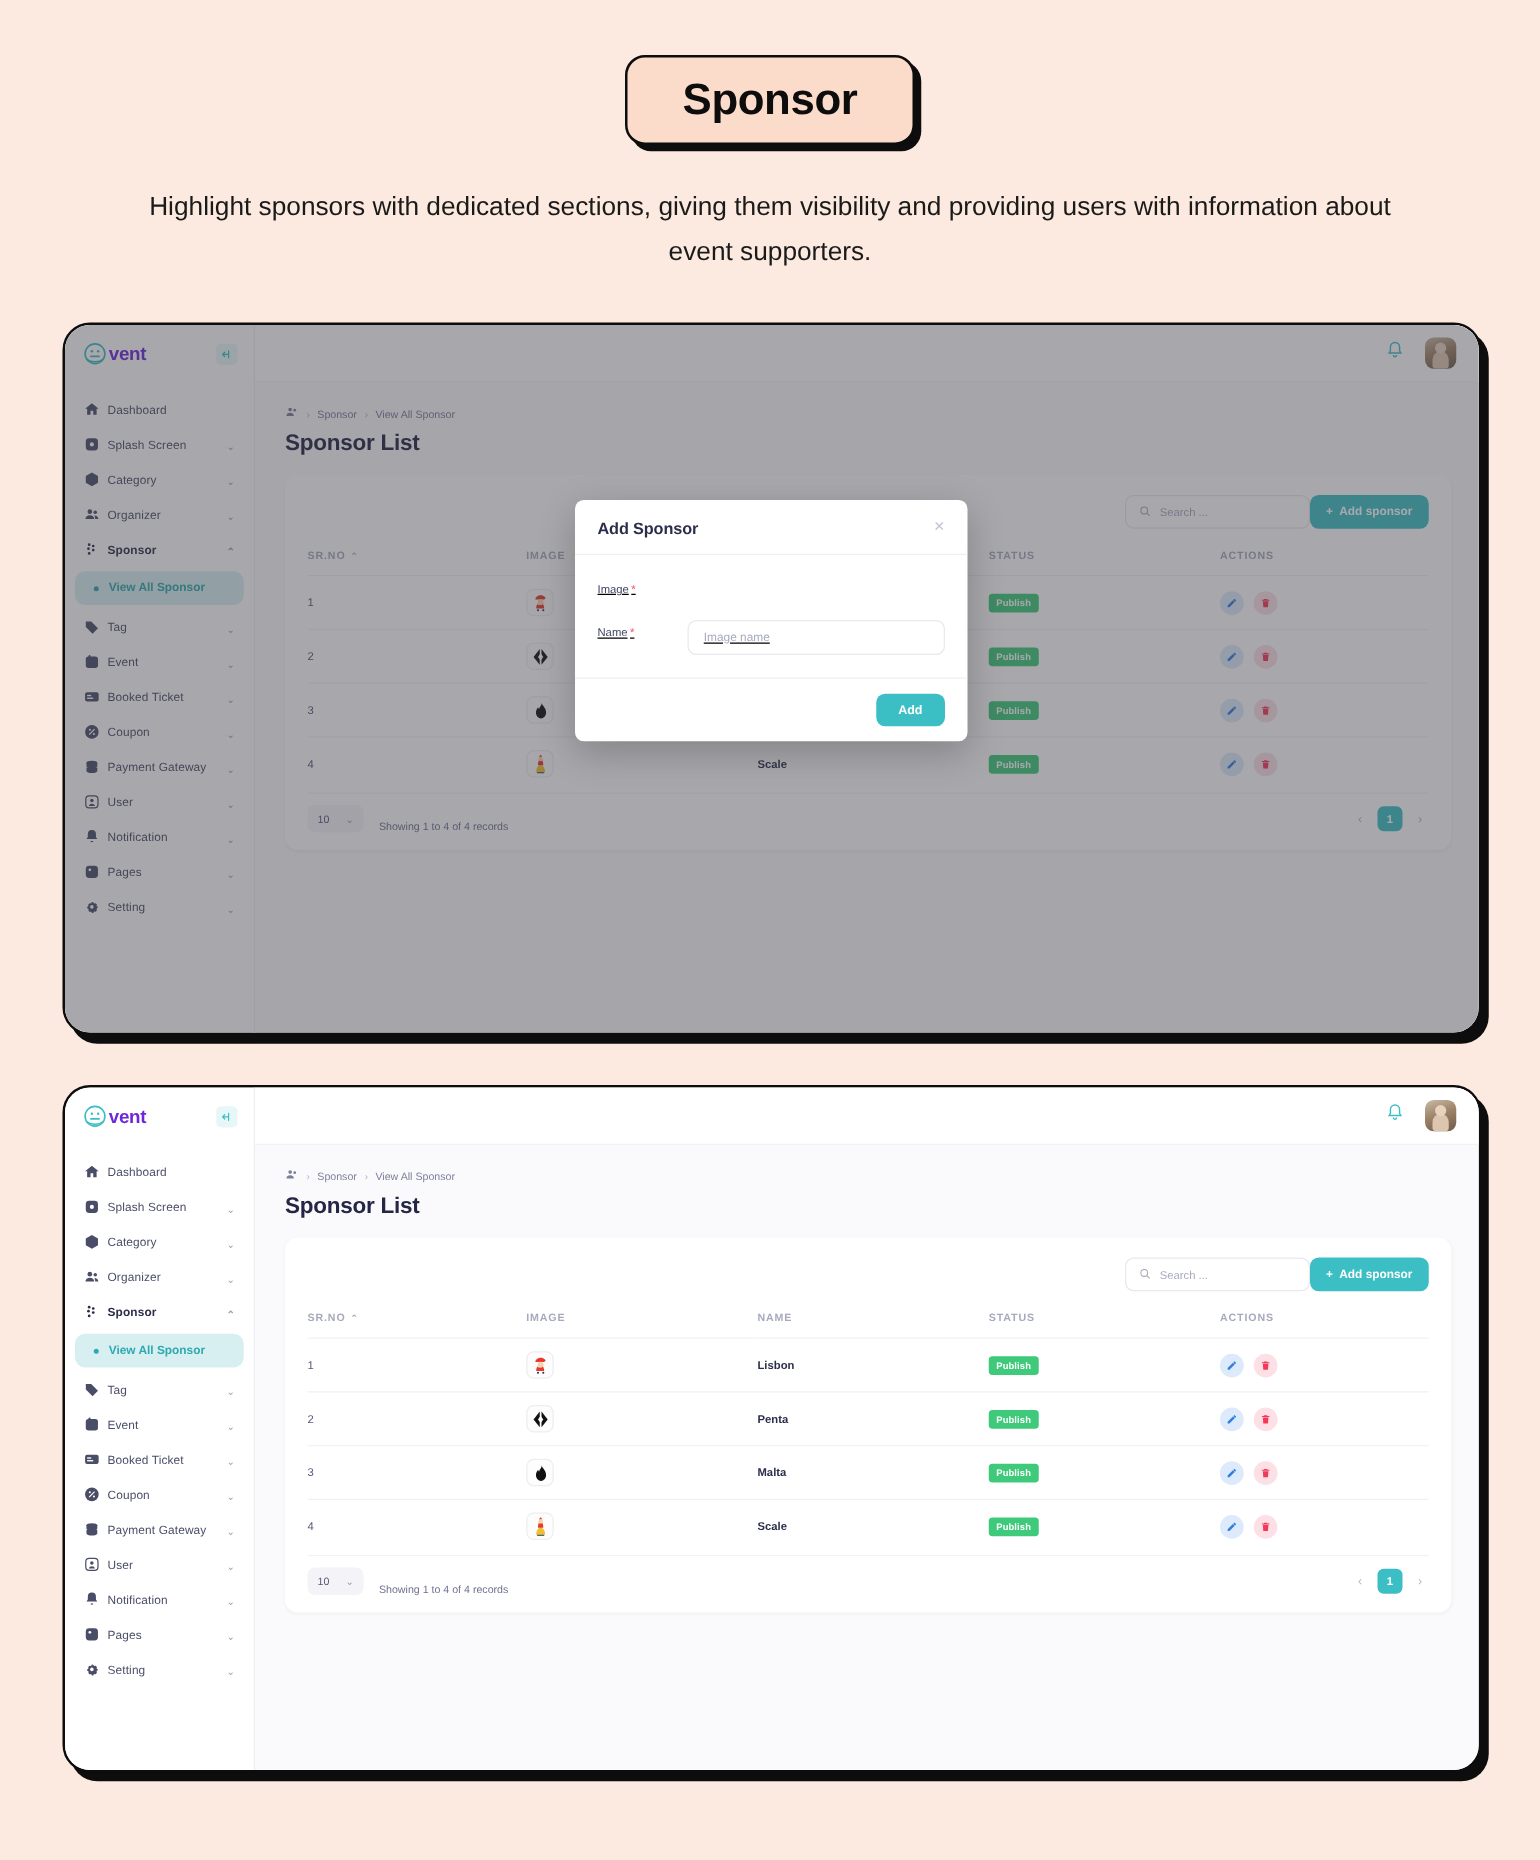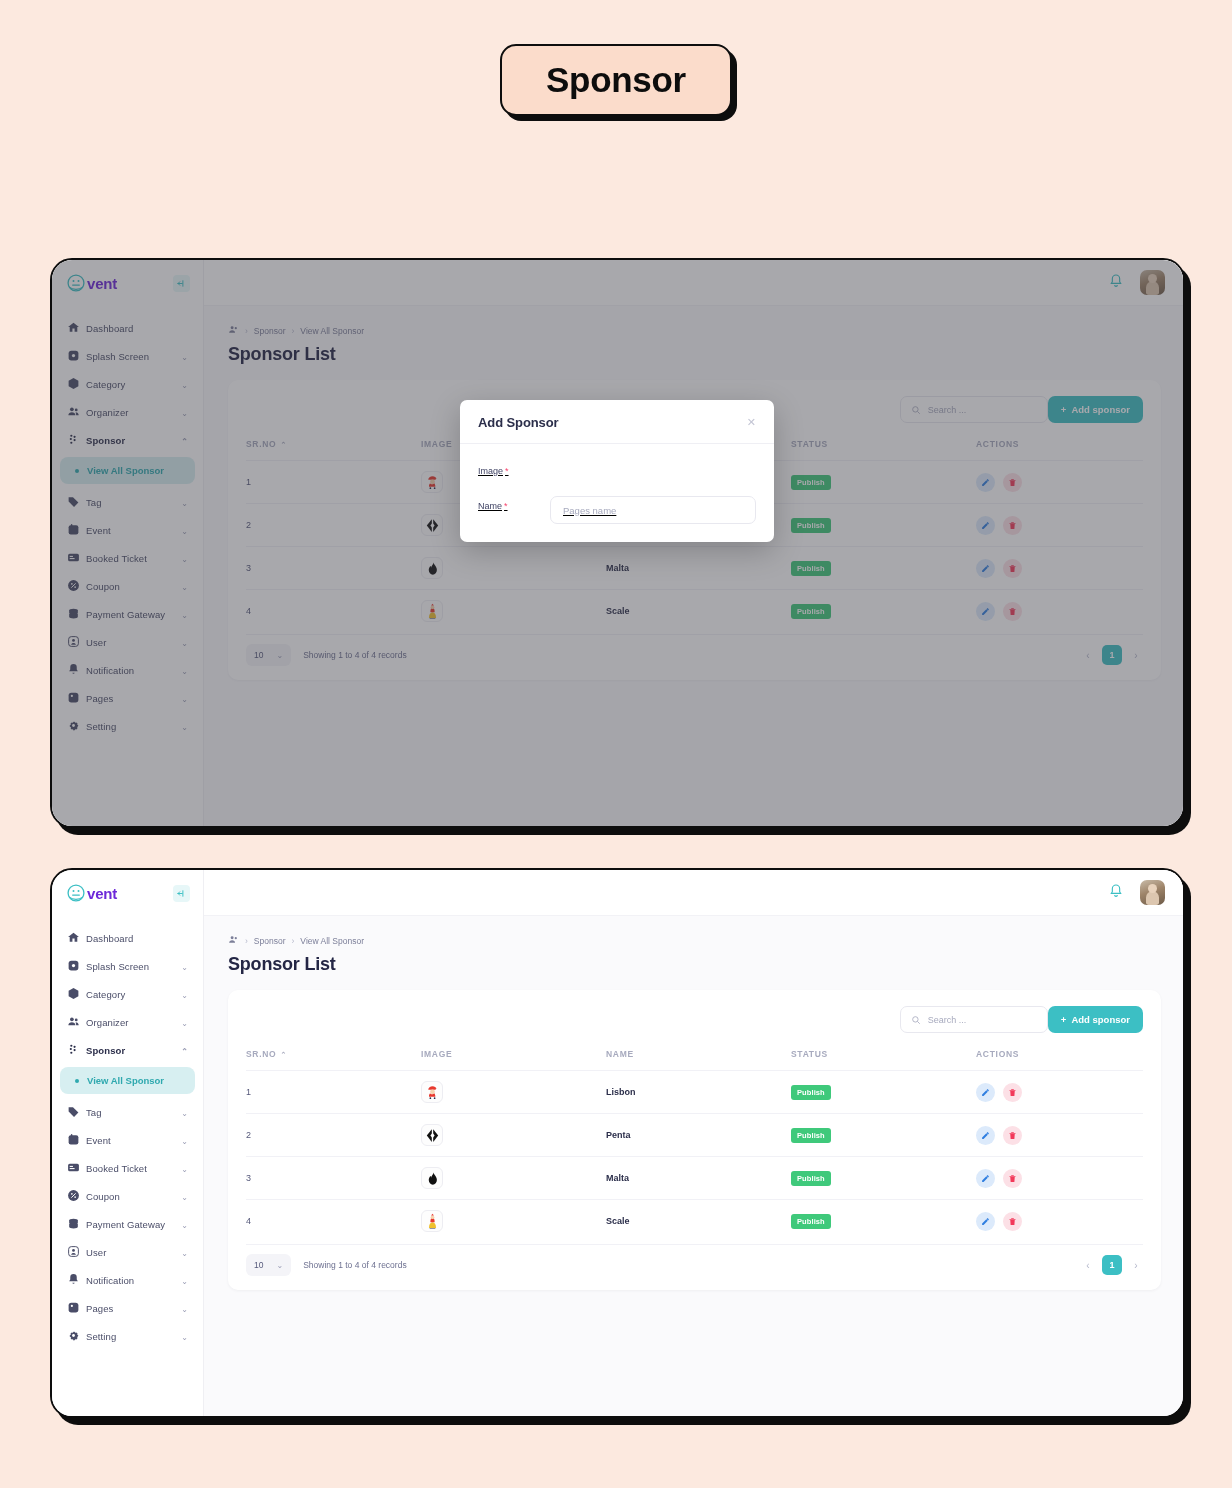--- a/index.html
+++ b/index.html
@@ -162,21 +162,21 @@
     width: 19px; height: 19px; border-radius: 50%;
     display: flex; align-items: center; justify-content: center;
   }
   .act.edit { background: #DCEAFB; }
   .act.del  { background: #FCE0E6; }
 
   .tfoot {
     display: flex; align-items: center; justify-content: space-between;
     border-top: 1px solid #F1F1F6; padding: 9px 0 6px; margin-top: 2px;
   }
-  .tfoot-left { display: flex; align-items: center; gap: 12px; }
+  .tfoot-left { display: flex; align-items: flex-end; gap: 12px; }
   .pagesize {
     background: #F4F4F8; border-radius: 6px; height: 22px;
     display: flex; align-items: center; gap: 13px; padding: 0 8px;
     font-size: 8.5px; color: #55587A;
   }
   .pagesize .chev { font-size: 8px; color: #9A9DB5; }
   .showing { font-size: 8.5px; color: #6E7191; }
   .pager { display: flex; align-items: center; gap: 7px; }
   .pg-arrow { font-size: 10px; color: #B5B8CB; width: 14px; text-align: center; }
   .pg-num {
@@ -229,20 +229,21 @@
     background: #3CBFC4; color: #fff; border: none; border-radius: 7px;
     height: 26px; padding: 0 18px; font-size: 10px; font-weight: 600;
     font-family: inherit; cursor: pointer;
   }
 </style>
 </head>
 <body>
 
 <div class="hero">
   <div class="hero-badge">Sponsor</div>
+  <div class="hero-sub">Highlight sponsors with dedicated sections, giving them visibility and providing users with information about event supporters.</div>
 </div>
 
 <div class="panel" id="panel-modal">
   <div class="panel-inner">
 
     <div class="sidebar">
       <div class="logo-row">
         <span class="logo-mark">
           <svg viewBox="0 0 24 24" width="20" height="20">
               <circle cx="12" cy="12" r="9.5" fill="none" stroke="#3CBFC4" stroke-width="1.6"></circle>
@@ -605,23 +606,26 @@
         <span class="modal-title">Add Sponsor</span>
         <span class="modal-x">✕</span>
       </div>
       <div class="modal-body">
         <div class="frow">
           <div class="flabel"><span>Image</span><span class="req">*</span></div>
         </div>
         <div class="frow" style="margin-top:20px;margin-bottom:4px;">
           <div class="flabel"><span>Name</span><span class="req">*</span></div>
           <div class="input">
-              <span>Pages name</span>
+              <span>Image name</span>
             </div>
         </div>
+      </div>
+      <div class="modal-foot">
+        <button class="btn-ok">Add</button>
       </div>
     </div>
   </div>
 </div>
 
 <div class="panel" id="panel-plain">
   <div class="panel-inner">
     <div class="sidebar">
       <div class="logo-row">
         <span class="logo-mark">

